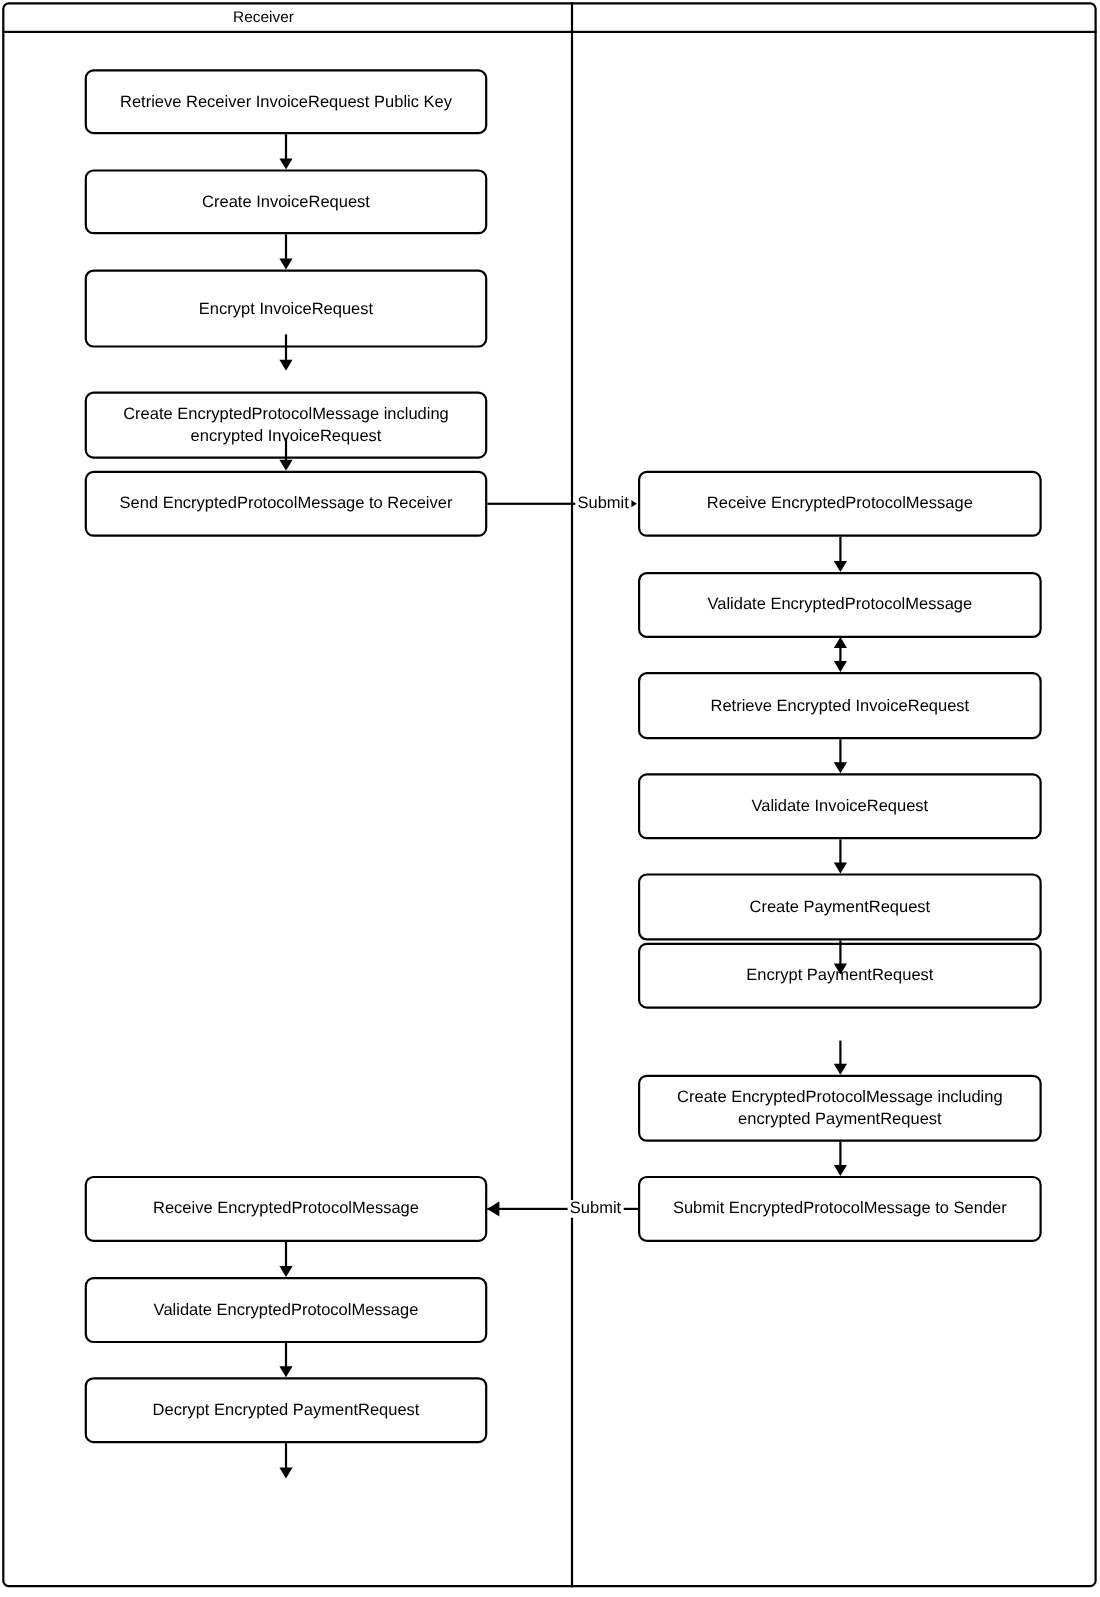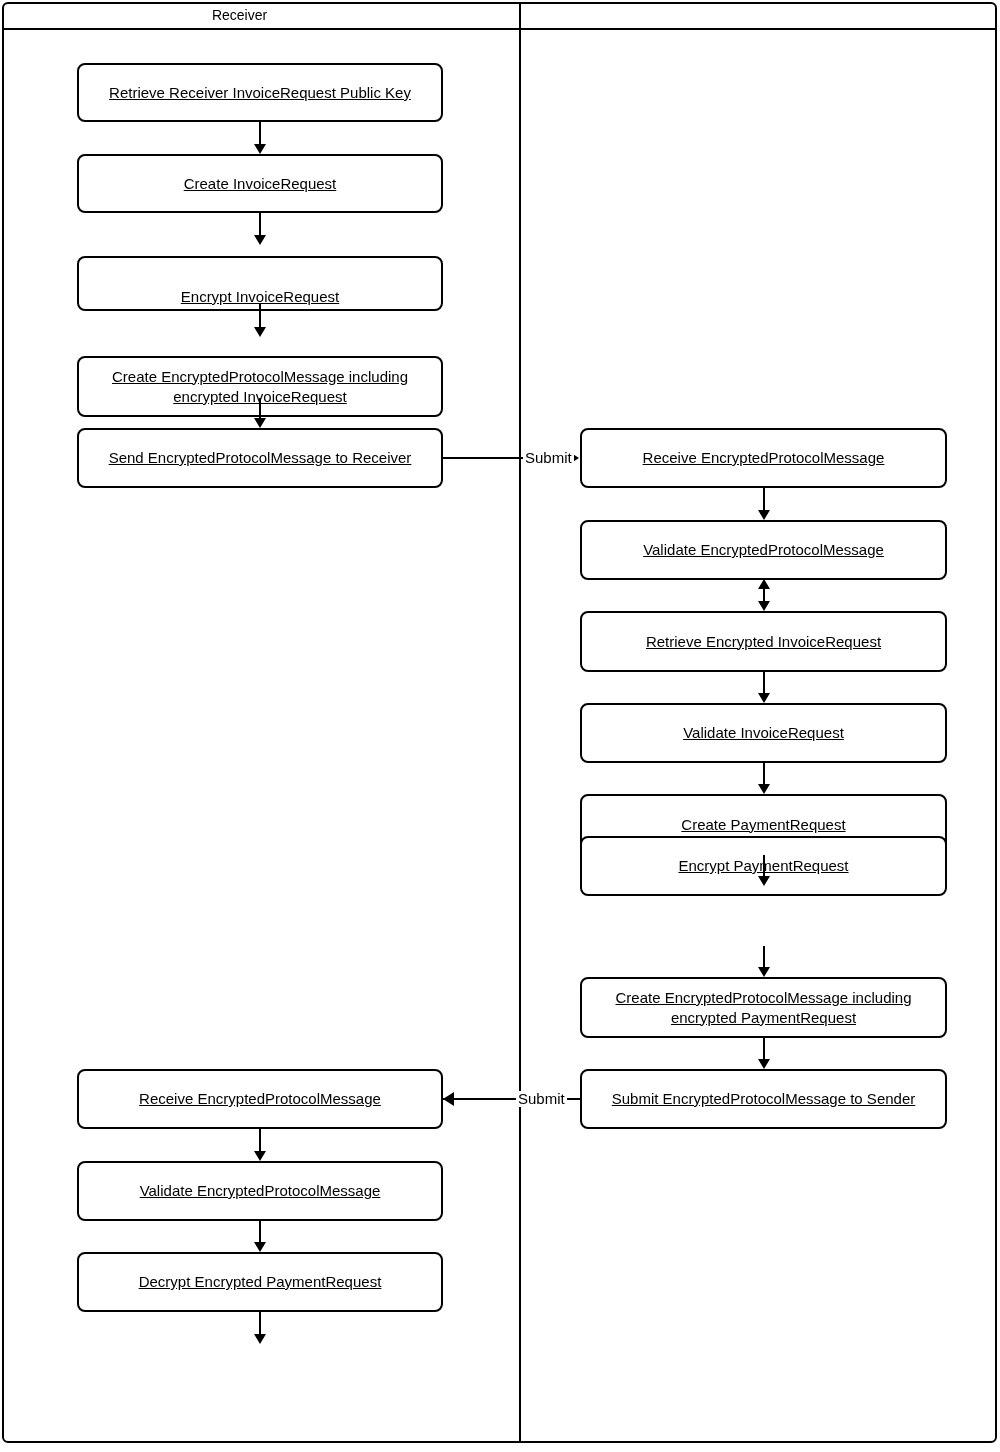--- a/index.html
+++ b/index.html
@@ -62,21 +62,20 @@
     border-radius:8px;
     background:#ffffff;
     display:flex;
     align-items:center;
     justify-content:center;
     text-align:center;
     font-size:15px;
     line-height:20px;
     color:#000000;
     padding:2px 8px;
-    text-decoration:underline;
   }
   .task.lane-sender{ left:77px; width:366px; }
   .task.lane-receiver{ left:580px; width:367px; }
   .task .label{ display:block; }
 
   
   .vconn{
     position:absolute;
     width:2px;
     background:#000000;
@@ -139,21 +138,21 @@
   </div>
 
   <div class="lane-divider"></div>
 
   <div class="task lane-sender" style="top:63px;height:59px;">
     <span class="label">Retrieve Receiver InvoiceRequest Public Key</span>
   </div>
   <div class="task lane-sender" style="top:154px;height:59px;">
     <span class="label">Create InvoiceRequest</span>
   </div>
-  <div class="task lane-sender" style="top:256px;height:55px;align-items:flex-end;">
+  <div class="task lane-sender" style="top:245px;height:71px;">
     <span class="label">Encrypt InvoiceRequest</span>
   </div>
   <div class="task lane-sender" style="top:337px;height:61px;margin-top:19px;">
     <span class="label">Create EncryptedProtocolMessage including encrypted InvoiceRequest</span>
   </div>
   <div class="task lane-sender" style="top:428px;height:60px;">
     <span class="label">Send EncryptedProtocolMessage to Receiver</span>
   </div>
   <div class="task lane-sender" style="top:1069px;height:60px;">
     <span class="label">Receive EncryptedProtocolMessage</span>
@@ -173,21 +172,21 @@
   </div>
   <div class="task lane-receiver" style="top:611px;height:61px;">
     <span class="label">Retrieve Encrypted InvoiceRequest</span>
   </div>
   <div class="task lane-receiver" style="top:703px;height:60px;">
     <span class="label">Validate InvoiceRequest</span>
   </div>
   <div class="task lane-receiver" style="top:794px;height:61px;">
     <span class="label">Create PaymentRequest</span>
   </div>
-  <div class="task lane-receiver" style="top:836px;height:60px;">
+  <div class="task lane-receiver" style="top:857px;height:60px;">
     <span class="label">Encrypt PaymentRequest</span>
   </div>
   <div class="task lane-receiver" style="top:977px;height:61px;">
     <span class="label">Create EncryptedProtocolMessage including encrypted PaymentRequest</span>
   </div>
   <div class="task lane-receiver" style="top:1069px;height:60px;">
     <span class="label">Submit EncryptedProtocolMessage to Sender</span>
   </div>
 
   <div class="vconn" style="left:259px;top:122px;height:24px;"></div>

